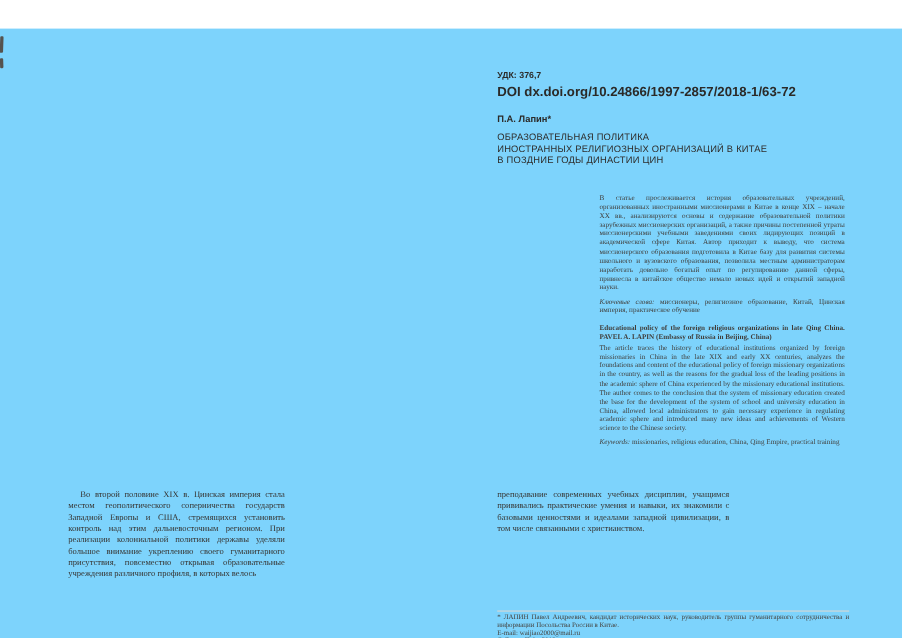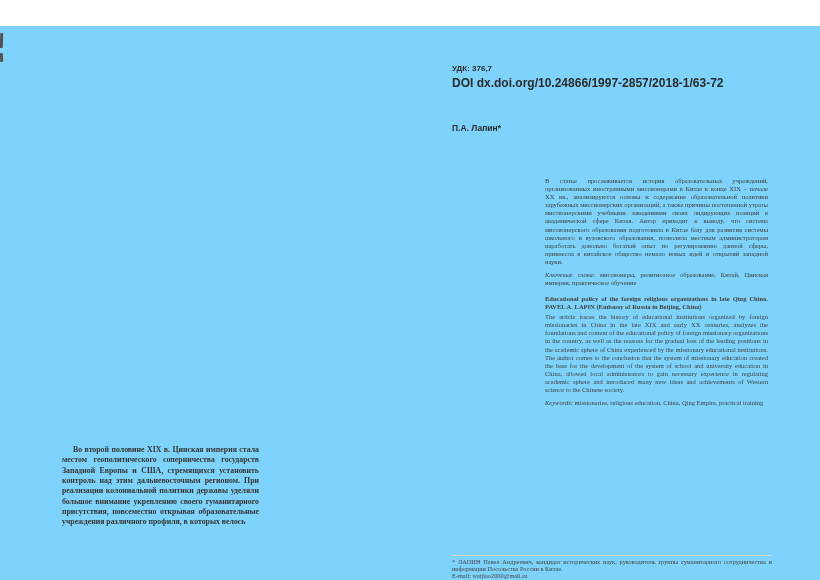--- a/index.html
+++ b/index.html
@@ -14,36 +14,36 @@
   }
   
   .artifact { position:absolute; background:#55524e; border-radius:1px; }
   .a1 { left:0; top:7px;  width:3px; height:15px; transform:rotate(2deg); }
   .a2 { left:0; top:27px; width:3px; height:9px;  transform:rotate(-2deg); }
 
   
   .hdr { position:absolute; left:452px; font-family:"Liberation Sans", sans-serif; color:#2b2a28; }
   .udk    { top:38px; font-size:8px;  font-weight:bold; }
   .doi    { top:50px; font-size:12px;  font-weight:bold; }
-  .author { top:97px; font-size:8.5px; font-weight:bold; }
+  .author { top:77px; font-size:8.5px; font-weight:bold; }
   .title  { top:93px; font-size:8.5px; line-height:10.6px; letter-spacing:0.2px; color:#2e2d2b; width:330px; }
 
   
   .abs { position:absolute; left:545px; width:223px; font-size:6.5px; line-height:8.1px; color:#403e3b; }
   .abs p { margin:0; text-align:justify; }
   .abs-ru { top:151px; }
   .abs-en { top:269px; }
   .kw { margin-top:5px !important; }
   .it { font-style:italic; }
   .b  { font-weight:bold; }
   .abs-en .en-title { margin-bottom:2px; }
 
   
   .col { position:absolute; top:419px; font-size:7.8px; line-height:10.35px; color:#363431; }
-  .col p { margin:0; text-align:justify;font-weight:bold; }
+  .col p { margin:0; text-align:justify; }
   .col-left  { left:62px;  width:197px; }
   .col-right { left:452px; width:211px; }
   .indent { text-indent:11px; }
 
   
   .fn-rule { position:absolute; left:452px; top:529px; width:320px; height:1px; background:#d9d7d3; }
   .footnote { position:absolute; left:452px; top:533px; width:320px; font-size:6.3px; line-height:6.9px; color:#45433f; }
   .footnote p { margin:0; }
   .footnote .just { text-align:justify; }
 
@@ -61,37 +61,43 @@
 
 <div class="canvas">
 
   <div class="artifact a1"></div>
   <div class="artifact a2"></div>
 
   <div class="hdr udk">УДК: 376,7</div>
   <div class="hdr doi">DOI dx.doi.org/10.24866/1997-2857/2018-1/63-72</div>
   <div class="hdr author">П.А. Лапин*</div>
 
+  <div class="hdr title">
+    <div>ОБРАЗОВАТЕЛЬНАЯ ПОЛИТИКА</div>
+    <div>ИНОСТРАННЫХ РЕЛИГИОЗНЫХ ОРГАНИЗАЦИЙ В КИТАЕ</div>
+    <div>В ПОЗДНИЕ ГОДЫ ДИНАСТИИ ЦИН</div>
+  </div>
 
   <div class="abs abs-ru">
     <p>В статье прослеживается история образовательных учреждений, организованных иностранными миссионерами в Китае в конце XIX – начале XX вв., анализируются основы и содержание образовательной политики зарубежных миссионерских организаций, а также причины постепенной утраты миссионерскими учебными заведениями своих лидирующих позиций в академической сфере Китая. Автор приходит к выводу, что система миссионерского образования подготовила в Китае базу для развития системы школьного и вузовского образования, позволила местным администраторам наработать довольно богатый опыт по регулированию данной сферы, привнесла в китайское общество немало новых идей и открытий западной науки.</p>
     <p class="kw"><span class="it">Ключевые слова:</span> <span>миссионеры, религиозное образование, Китай, Цинская империя, практическое обучение</span></p>
   </div>
 
   <div class="abs abs-en">
     <p class="b en-title"><span>Educational policy of the foreign religious organizations in late Qing China.</span> <span>PAVEL A. LAPIN (Embassy of Russia in Beijing, China)</span></p>
     <p>The article traces the history of educational institutions organized by foreign missionaries in China in the late XIX and early XX centuries, analyzes the foundations and content of the educational policy of foreign missionary organizations in the country, as well as the reasons for the gradual loss of the leading positions in the academic sphere of China experienced by the missionary educational institutions. The author comes to the conclusion that the system of missionary education created the base for the development of the system of school and university education in China, allowed local administrators to gain necessary experience in regulating academic sphere and introduced many new ideas and achievements of Western science to the Chinese society.</p>
     <p class="kw"><span class="it">Keywords:</span> <span>missionaries, religious education, China, Qing Empire, practical training</span></p>
   </div>
 
   <div class="col col-left">
     <p class="indent">Во второй половине XIX в. Цинская империя стала местом геополитического соперничества государств Западной Европы и США, стремящихся установить контроль над этим дальневосточным регионом. При реализации колониальной политики державы уделяли большое внимание укреплению своего гуманитарного присутствия, повсеместно открывая образовательные учреждения различного профиля, в которых велось</p>
   </div>
 
   <div class="col col-right">
+    <p>преподавание современных учебных дисциплин, учащимся прививались практические умения и навыки, их знакомили с базовыми ценностями и идеалами западной цивилизации, в том числе связанными с христианством.</p>
   </div>
 
   <div class="fn-rule"></div>
   <div class="footnote">
     <p class="just">* ЛАПИН Павел Андреевич, кандидат исторических наук, руководитель группы гуманитарного сотрудничества и информации Посольства России в Китае.</p>
     <p>E-mail: waijiao2000@mail.ru</p>
     <p>© Лапин П.А., 2018</p>
   </div>
 
   <div class="footer">

